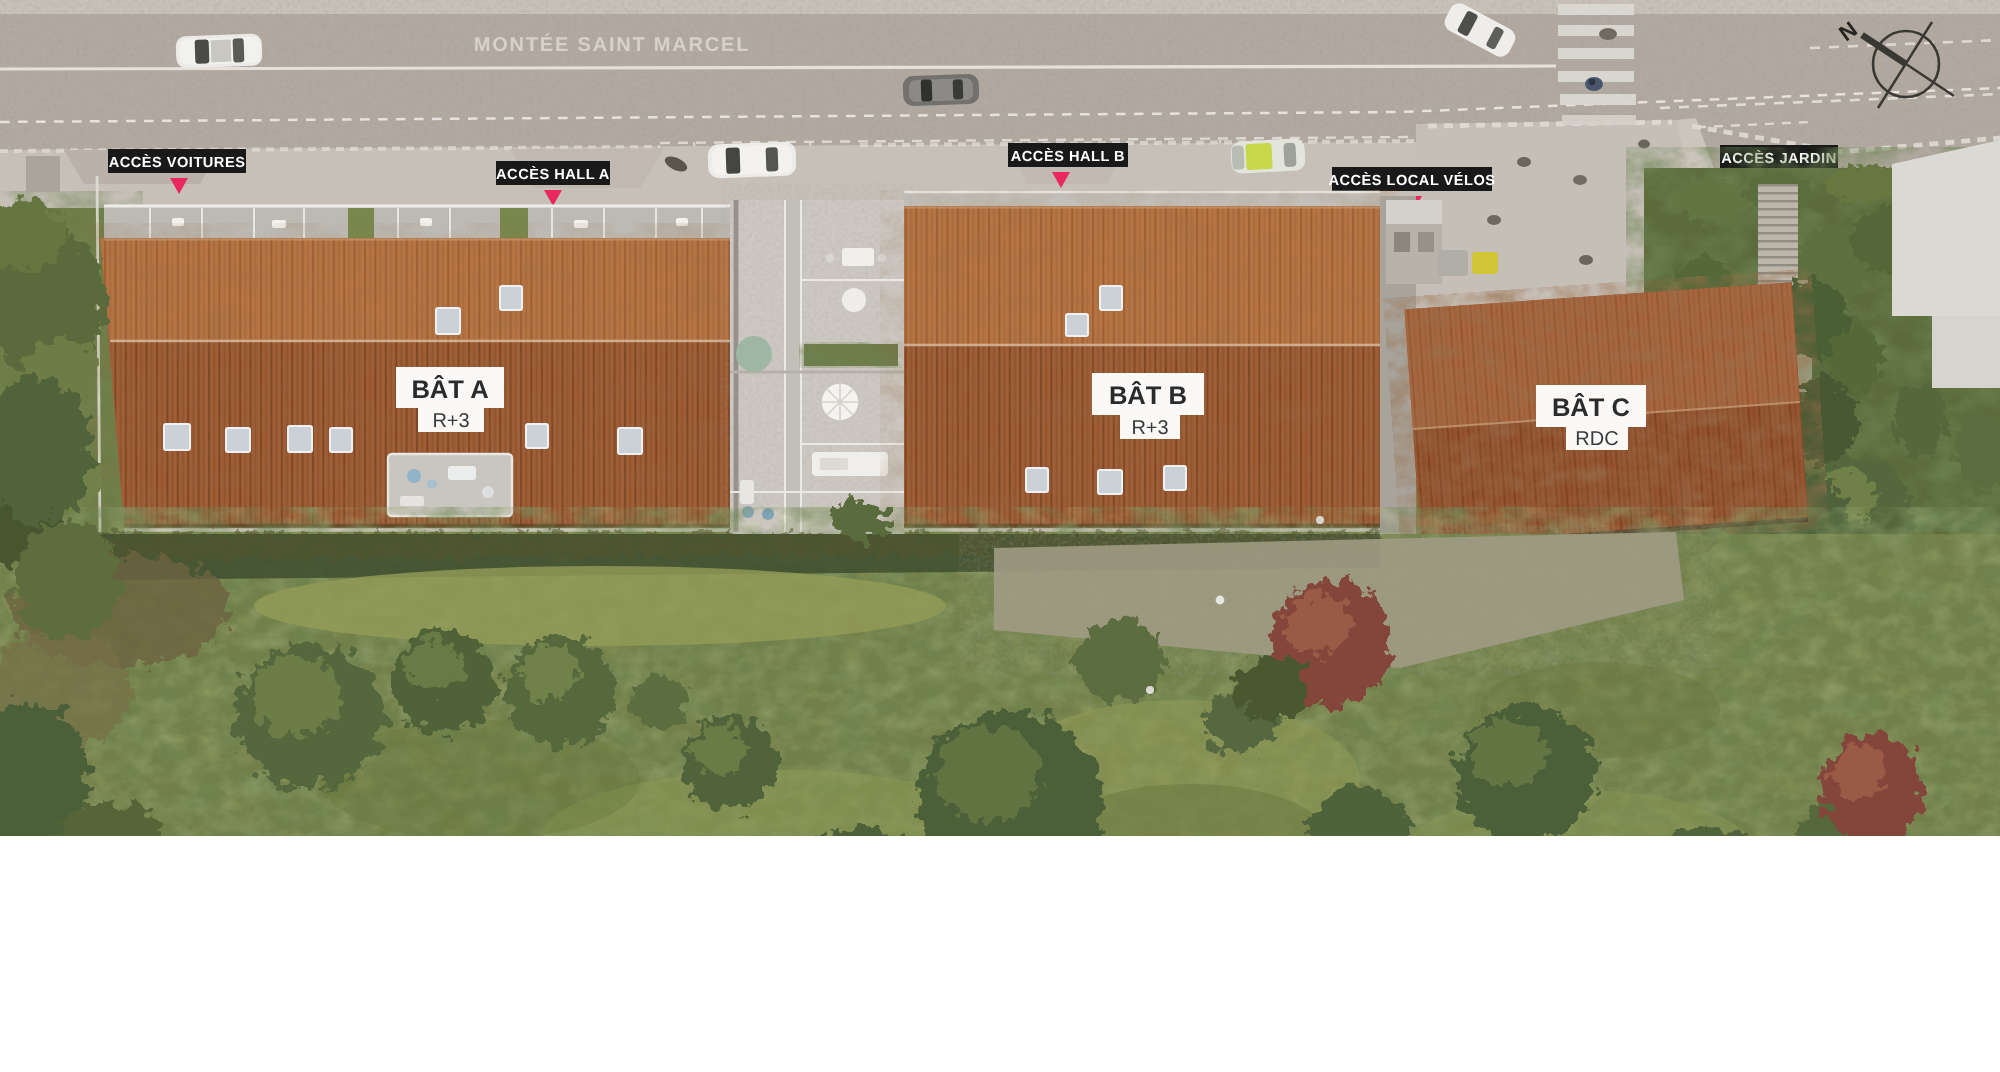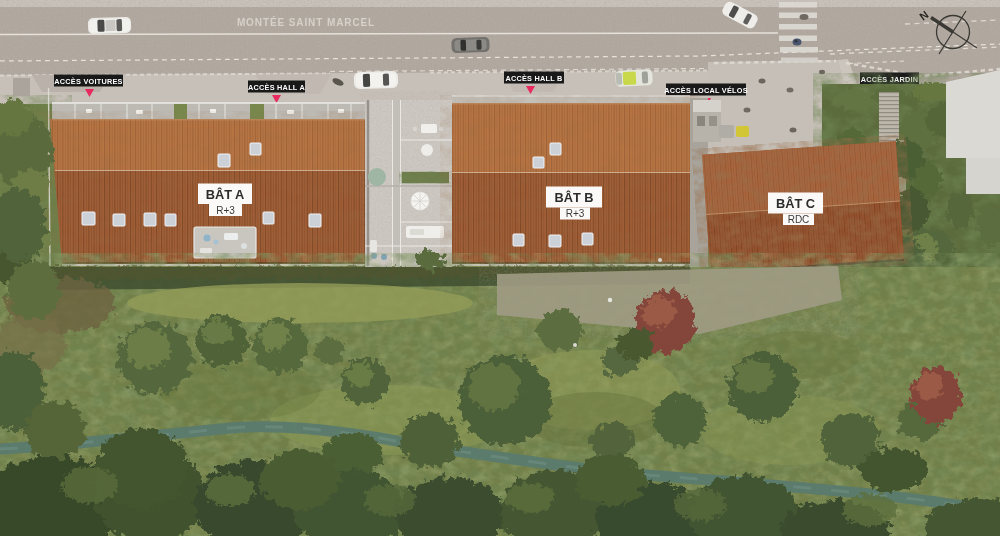--- a/index.html
+++ b/index.html
@@ -1,16 +1,16 @@
 <!DOCTYPE html>
 <html><head>
 <meta charset="utf-8">
 <style>
 html,body{margin:0;padding:0;background:#fff}
-#stage{position:relative;width:1000px;height:536px;overflow:hidden;font-family:"Liberation Sans",sans-serif}
+#stage{position:relative;width:1000px;height:418px;overflow:hidden;font-family:"Liberation Sans",sans-serif}
 text{font-family:"Liberation Sans",sans-serif}
 </style>
 </head>
 <body>
 <div id="stage">
 <svg width="1000" height="536" viewBox="0 0 1000 536">
 <defs>
 <filter id="grain" x="-5%" y="-5%" width="110%" height="110%">
   <feTurbulence type="fractalNoise" baseFrequency="0.55" numOctaves="2" seed="11" result="t"></feTurbulence>
   <feColorMatrix in="t" type="matrix" values="0 0 0 0 0.35 0 0 0 0 0.32 0 0 0 0 0.28 0.6 0.6 0.6 0 -0.75"></feColorMatrix>

